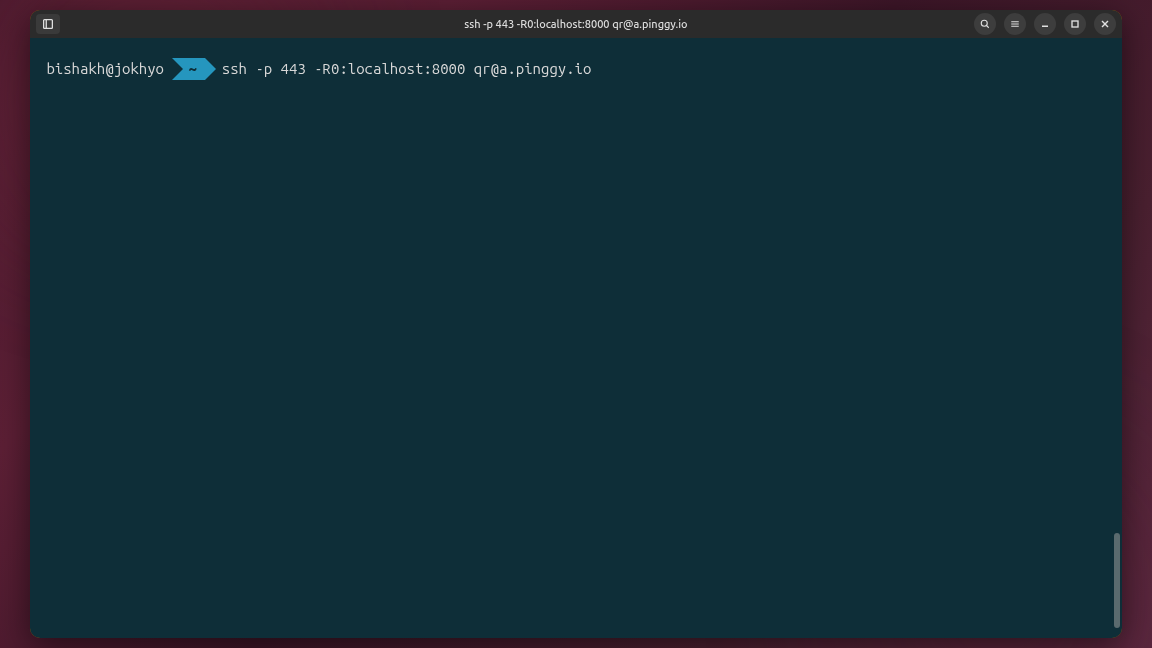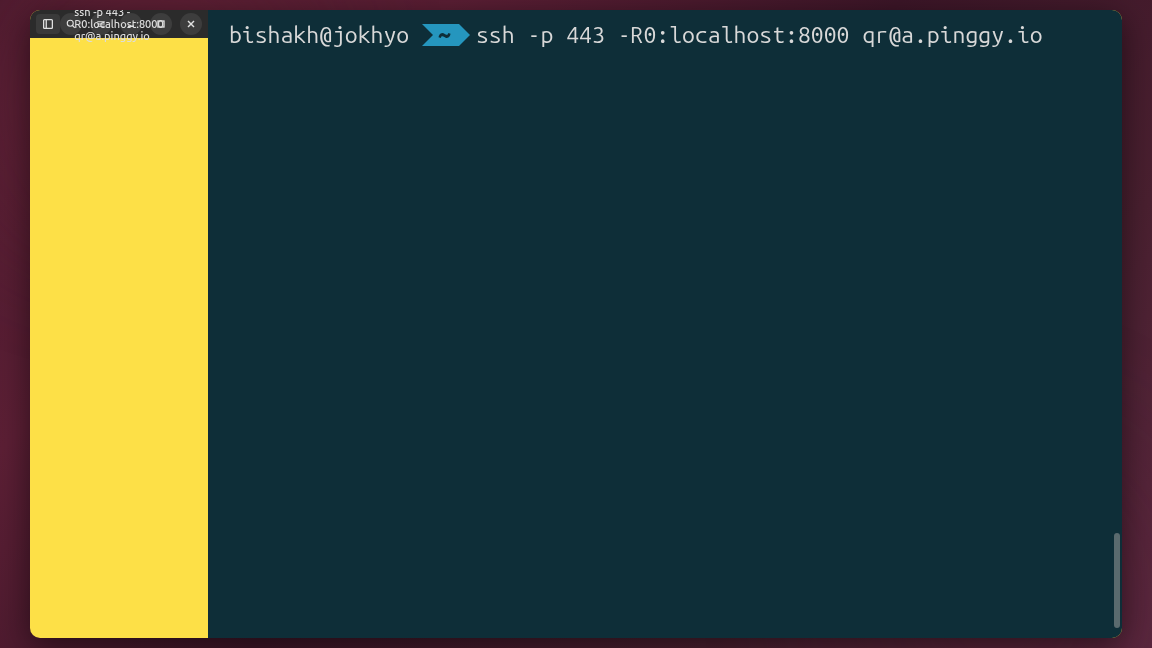--- a/index.html
+++ b/index.html
@@ -14,24 +14,24 @@
       font-family: "Ubuntu", "Segoe UI", sans-serif;
       overflow: hidden;
       position: relative;
     }
     .terminal-window {
       position: absolute;
       top: 10px;
       left: 30px;
       right: 30px;
       bottom: 10px;
-      background: #fde047;
+      background: #a16207;
       border-radius: 10px;
       display: flex;
-      flex-direction: row;
+      flex-direction: column;
       overflow: hidden;
       box-shadow: 0 8px 32px rgba(0,0,0,0.5);
     }
     .titlebar {
       height: 28px;
       background: #2b2b2b;
       display: flex;
       align-items: center;
       padding: 0 6px;
       position: relative;
@@ -84,23 +84,23 @@
       fill: none;
       stroke-width: 1.8;
     }
     .ctrl-btn.search svg,
     .ctrl-btn.menu svg {
       stroke-width: 1.5;
     }
     .terminal-body {
       flex: 1;
       background: #0e2e38;
-      padding: 9px 8px;
+      padding: 20px 8px;
       font-family: "Ubuntu Mono", "Consolas", "Courier New", monospace;
-      font-size: 23px;
+      font-size: 15px;
       line-height: 1.35;
       position: relative;
       overflow: hidden;
     }
     .prompt-line {
       display: flex;
       align-items: center;
       white-space: pre;
     }
     .prompt-user {

